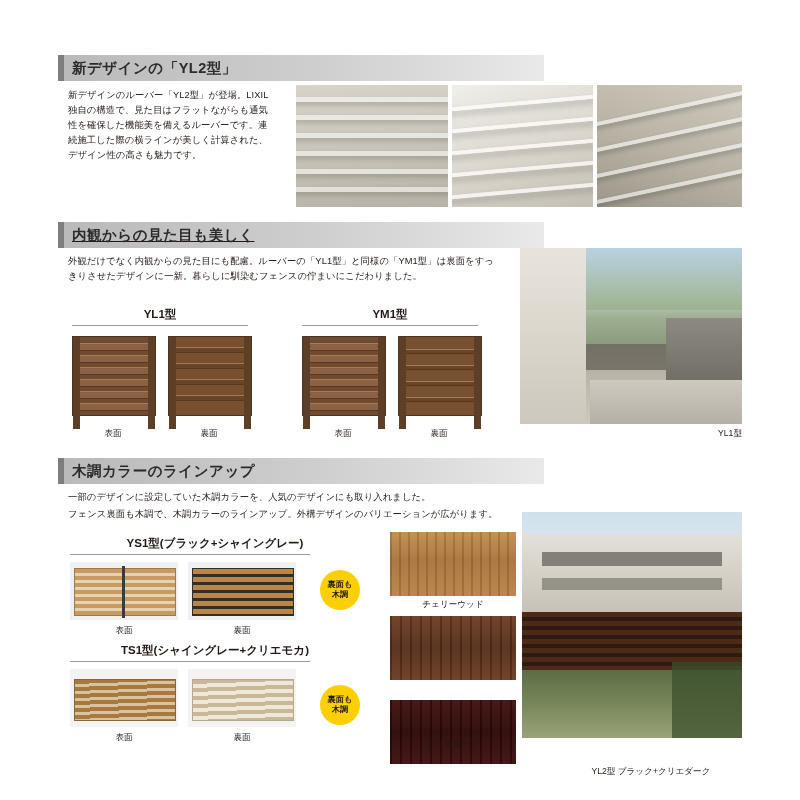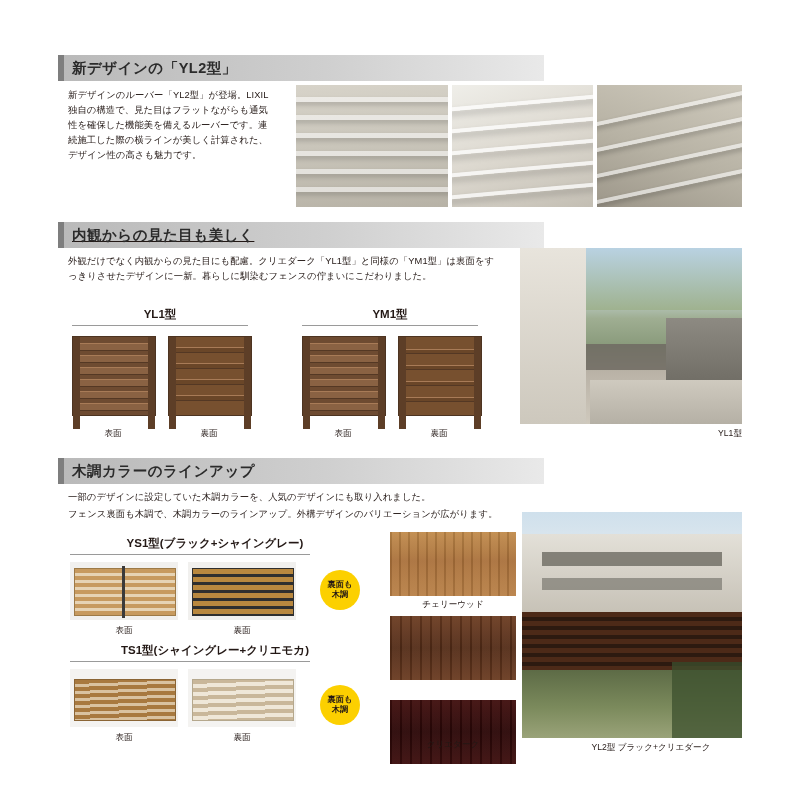--- a/index.html
+++ b/index.html
@@ -99,21 +99,21 @@
       <div class="ln" style="top:46px;"></div>
     <div class="ln" style="top:72px;"></div>
       <div class="ln" style="top:98px;"></div>
   </div>
 
   <div class="sec-head" style="left:58px;top:222px;width:486px;text-decoration:underline;">
     <div class="bar"></div>
     <div class="txt">内観からの見た目も美しく</div>
   </div>
 
-  <div class="body-txt" style="left:68px;top:254px;width:430px;">外観だけでなく内観からの見た目にも配慮。クリエダーク「YL1型」と同様の「YM1型」は裏面をすっきりさせたデザインに一新。暮らしに馴染むフェンスの佇まいにこだわりました。</div>
+  <div class="body-txt" style="left:68px;top:254px;width:430px;">外観だけでなく内観からの見た目にも配慮。ルーバーの「YL1型」と同様の「YM1型」は裏面をすっきりさせたデザインに一新。暮らしに馴染むフェンスの佇まいにこだわりました。</div>
 
   <div class="label-ttl" style="left:100px;top:307px;width:120px;">YL1型</div>
   <div class="rule" style="left:72px;top:325px;width:176px;"></div>
 
   <div class="fence" style="position:absolute;left:72px;top:336px;width:82px;height:78px;">
     <div class="sl" style="top:6px;"></div>
       <div class="sl" style="top:18px;"></div>
     <div class="sl" style="top:30px;"></div>
       <div class="sl" style="top:42px;"></div>
     <div class="sl" style="top:54px;"></div>
@@ -238,15 +238,15 @@
   <div class="ph scene2" style="left:522px;top:512px;width:220px;height:226px;">
     <div class="scene-el" style="left:0;top:22px;width:220px;height:78px;background:linear-gradient(180deg,#e3e0d8,#c7c2b7);"></div>
     <div class="scene-el" style="left:20px;top:40px;width:180px;height:14px;background:#6d6a62;opacity:.8;"></div>
     <div class="scene-el" style="left:20px;top:66px;width:180px;height:12px;background:#6d6a62;opacity:.6;"></div>
     <div class="scene-el" style="left:0;top:100px;width:220px;height:60px;
          background:repeating-linear-gradient(180deg,#4d2a18 0 5px,#2d1a10 5px 9px);"></div>
     <div class="scene-el" style="left:0;top:158px;width:220px;height:68px;
          background:linear-gradient(180deg,#5d6b46,#7b8a5c 55%,#9aa379);"></div>
     <div class="scene-el" style="left:150px;top:150px;width:70px;height:76px;background:rgba(60,80,45,.75);"></div>
   </div>
-  <div class="caption" style="left:560px;top:742px;width:182px;text-align:center;">YL2型 ブラック+クリエダーク</div>
+  <div class="caption" style="left:560px;top:766px;width:182px;text-align:center;">YL2型 ブラック+クリエダーク</div>
 
 </div>
 
 </body></html>

